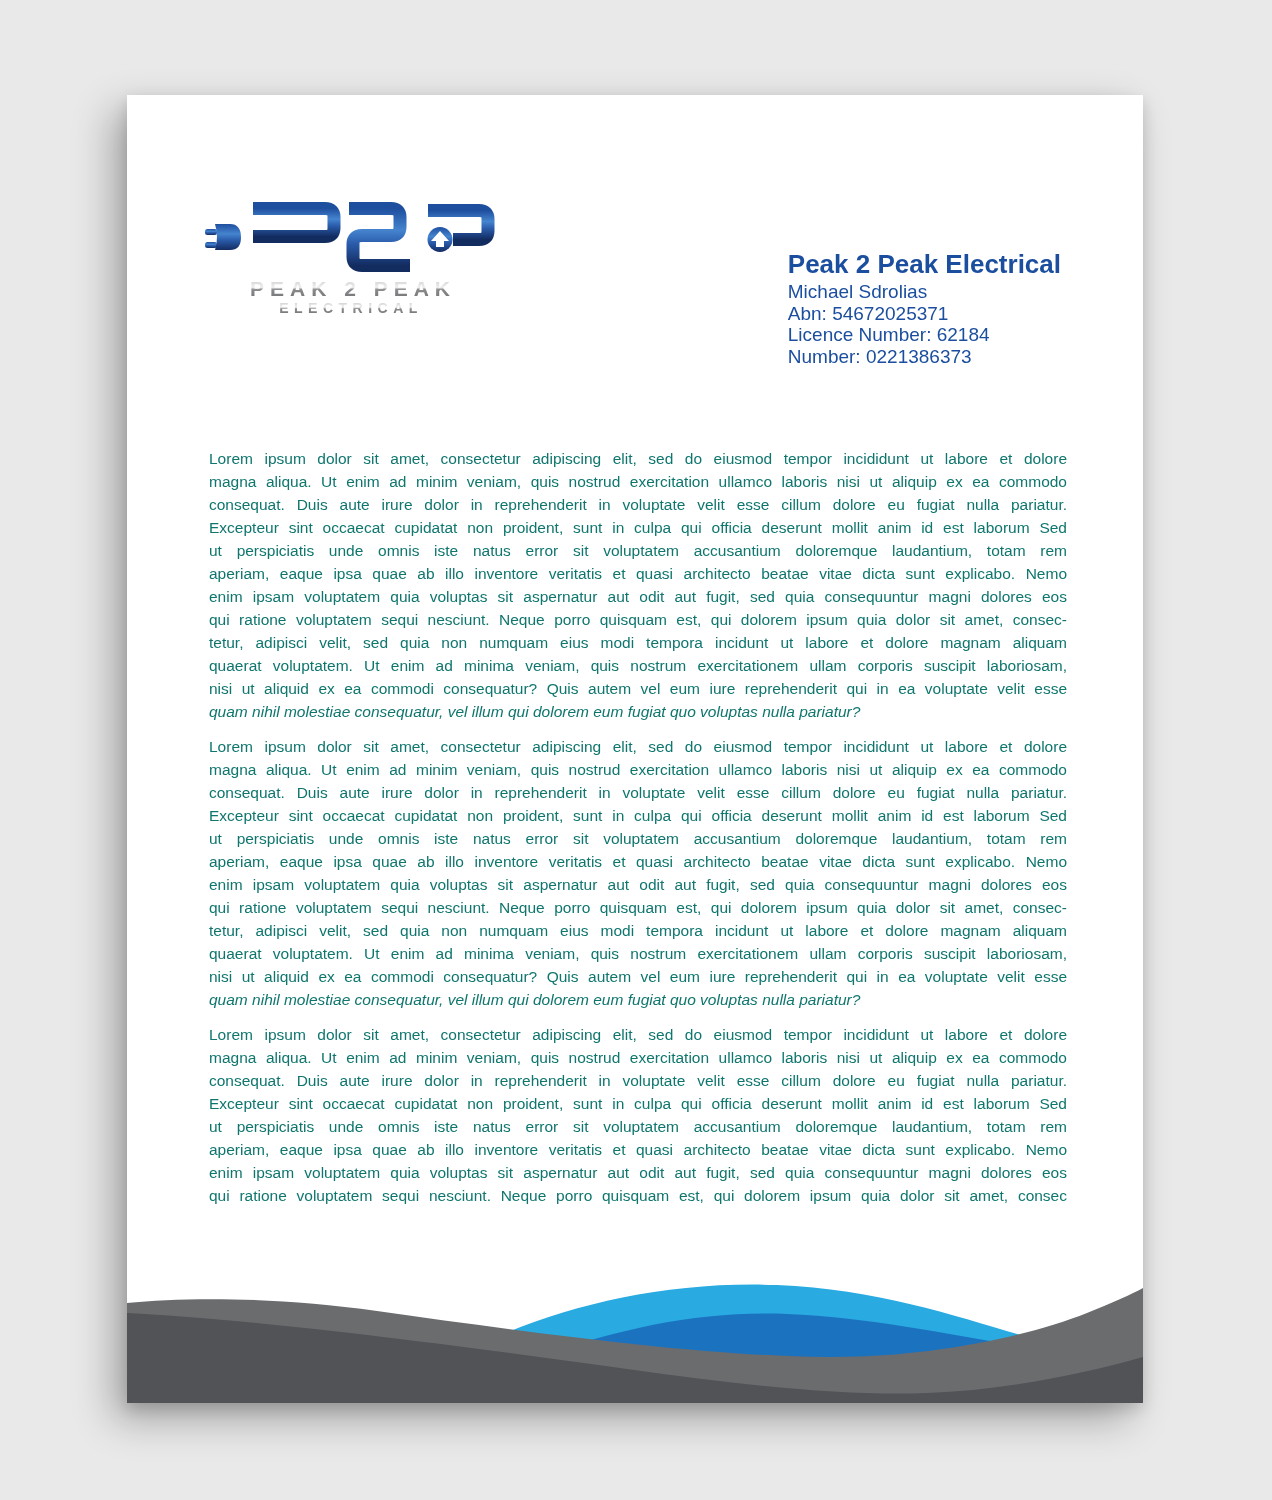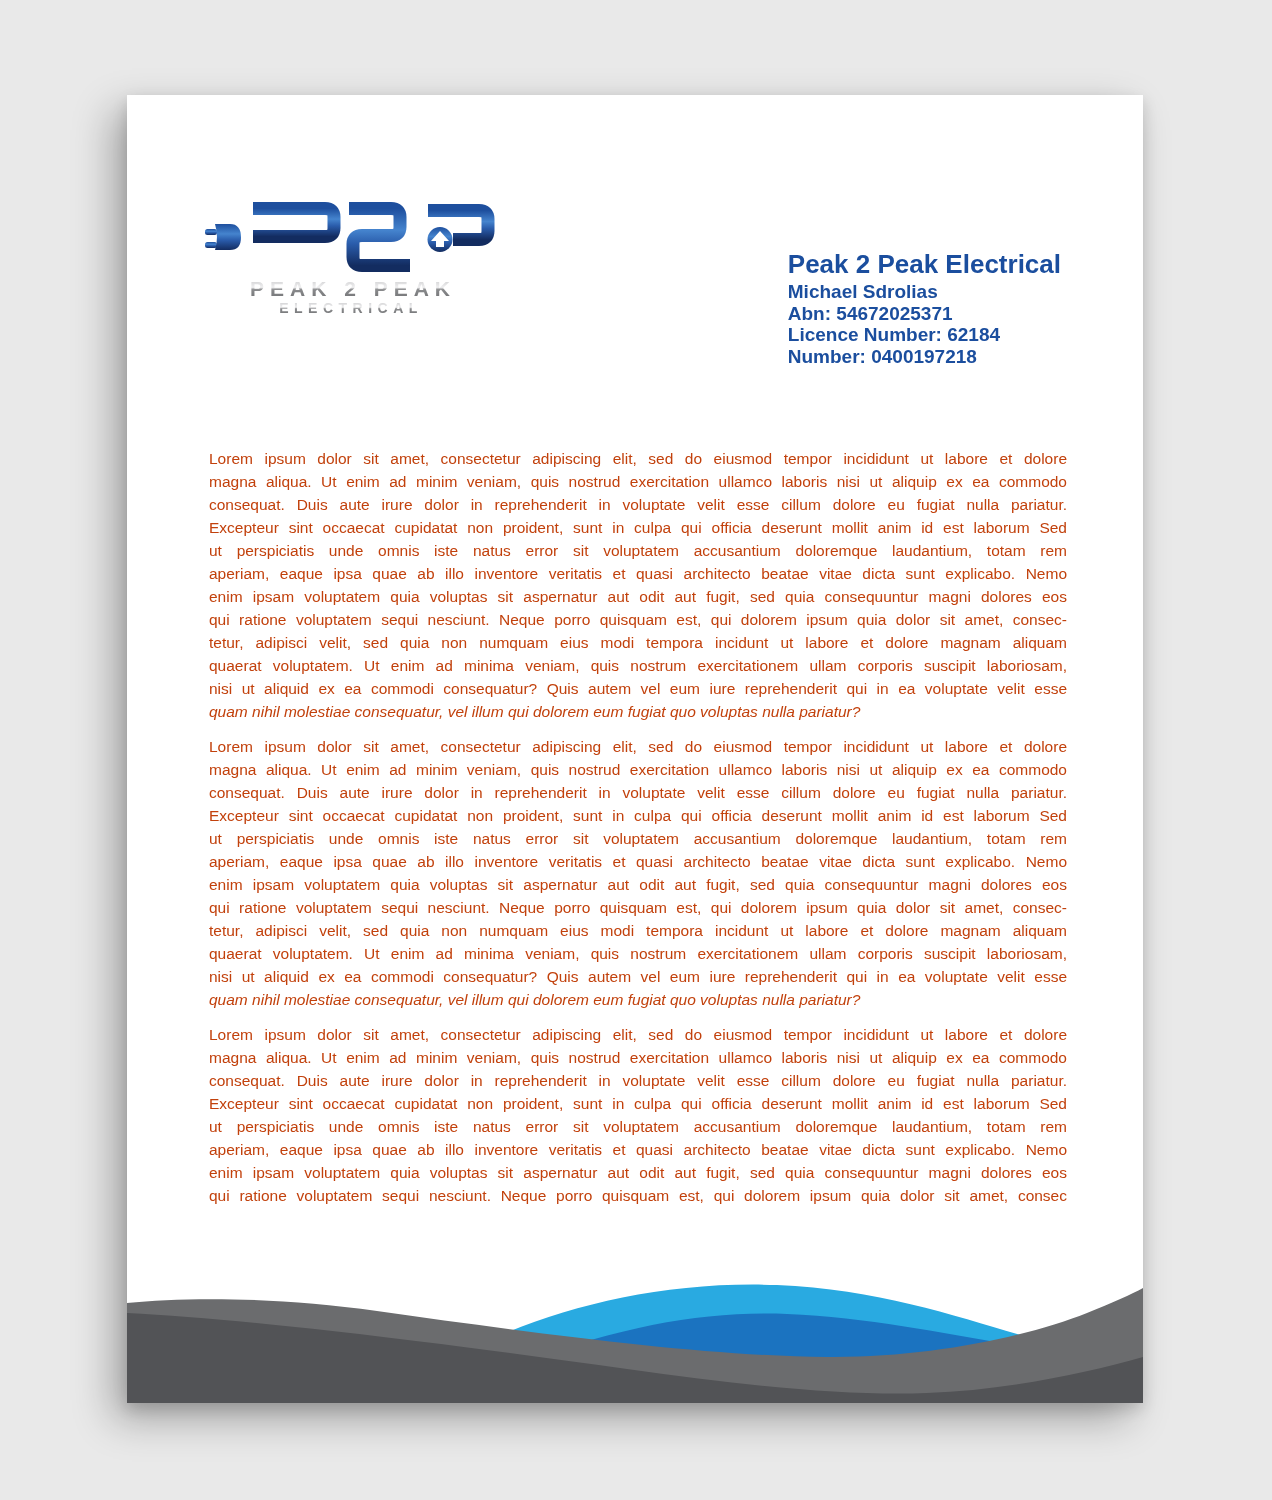--- a/index.html
+++ b/index.html
@@ -20,30 +20,30 @@
   .logo-svg { position: absolute; left: 76px; top: 85px; }
   .header-right {
     position: absolute; top: 106px; right: 82px;
     text-align: left;
     margin-top: 48px;
   }
   .header-right .company {
     font-size: 26px; font-weight: bold; line-height: 30px; margin-bottom: 2px;
   }
   .header-right .detail {
-    font-size: 19px; font-weight: bold; line-height: 21.5px;
+    font-size: 19px; font-weight: normal; line-height: 21.5px;
   }
   .doc-heading {
     position: absolute; left: 82px; top: 297px;
     font-size: 24px; font-weight: bold; color: #6d6e70;
     letter-spacing: 0.2px;
   }
   .body-text {
     position: absolute; left: 82px; top: 352px; width: 858px;
-    color: #c2410c; font-size: 15.5px; line-height: 23px;
+    color: #0f766e; font-size: 15.5px; line-height: 23px;
   }
   .paragraph { margin-bottom: 12px; }
   .line { text-align: justify; text-align-last: justify; white-space: nowrap; }
   .line.last { text-align-last: left; font-style: italic; }
   .waves-svg { position: absolute; left: 0; bottom: 0; display: block; }
 </style>
 </head>
 <body>
 
 <div class="stage">
@@ -91,21 +91,21 @@
 
       <text x="150" y="116" text-anchor="middle" fill="url(#silverGrad)" font-family="Liberation Sans, sans-serif" font-weight="bold" font-size="21" letter-spacing="6">PEAK 2 PEAK</text>
       <text x="148" y="133" text-anchor="middle" fill="url(#silverGrad)" font-family="Liberation Sans, sans-serif" font-weight="bold" font-size="14" letter-spacing="5.5">ELECTRICAL</text>
     </svg>
 
     <div class="header-right" style="color:#1b4e9e;">
       <div class="company">Peak 2 Peak Electrical</div>
       <div class="detail">Michael Sdrolias</div>
       <div class="detail">Abn: 54672025371</div>
       <div class="detail">Licence Number: 62184</div>
-      <div class="detail">Number: 0400197218</div>
+      <div class="detail">Number: 0221386373</div>
     </div>
 
 
     <div class="body-text">
         <div class="paragraph">
           <div class="line">Lorem ipsum dolor sit amet, consectetur adipiscing elit, sed do eiusmod tempor incididunt ut labore et dolore</div>
           <div class="line">magna aliqua. Ut enim ad minim veniam, quis nostrud exercitation ullamco laboris nisi ut aliquip ex ea commodo</div>
           <div class="line">consequat. Duis aute irure dolor in reprehenderit in voluptate velit esse cillum dolore eu fugiat nulla pariatur.</div>
           <div class="line">Excepteur sint occaecat cupidatat non proident, sunt in culpa qui officia deserunt mollit anim id est laborum Sed</div>
           <div class="line">ut perspiciatis unde omnis iste natus error sit voluptatem accusantium doloremque laudantium, totam rem</div>

